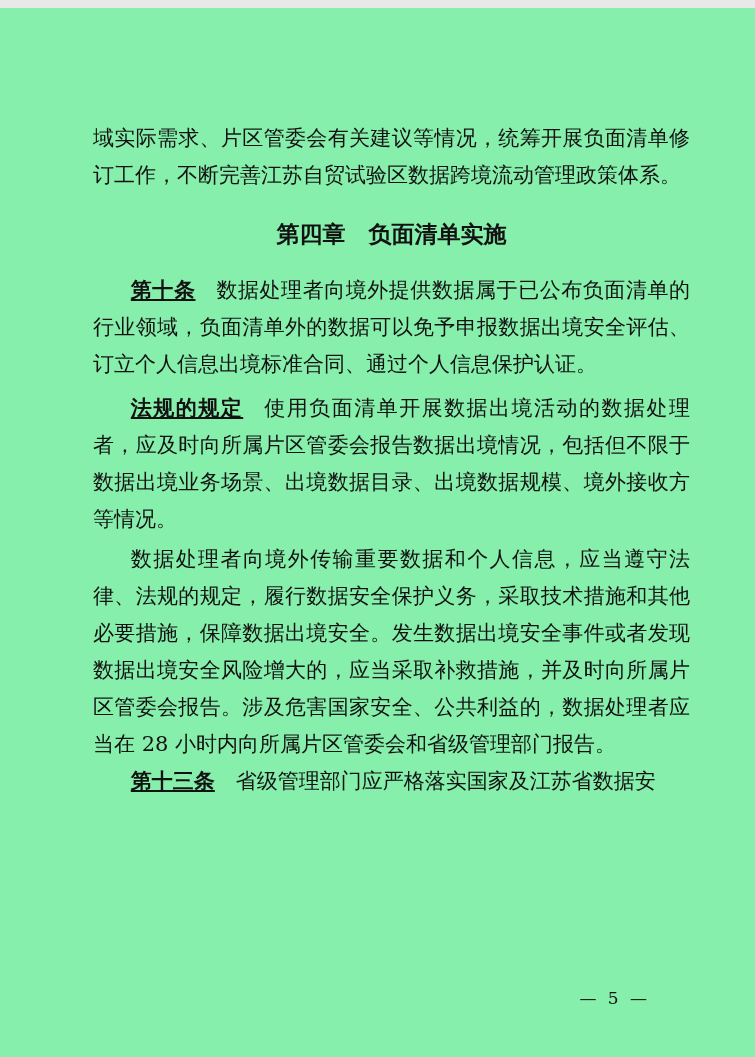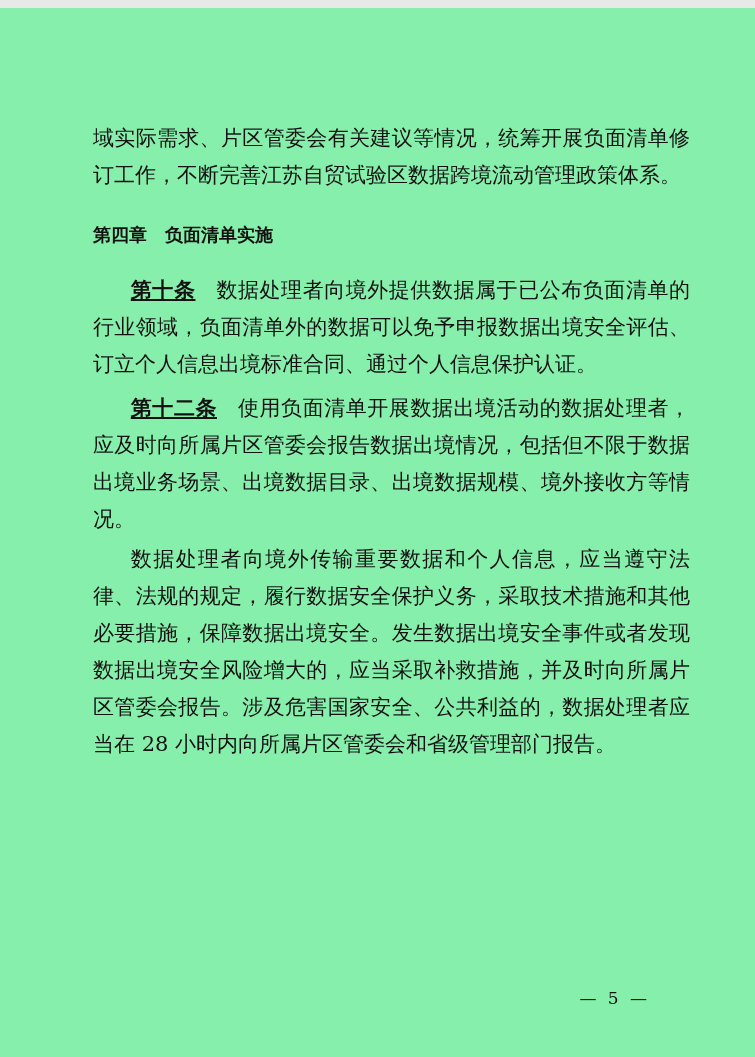--- a/index.html
+++ b/index.html
@@ -30,22 +30,23 @@
   p {
     margin: 0;
     padding: 0;
   }
   p.indent {
     text-indent: 1.8em;
   }
   .chapter {
     font-family: "DejaVu Sans", "Liberation Sans", sans-serif;
     font-weight: bold;
-    font-size: 18px;
+    font-size: 23px;
     line-height: 37px;
+    text-align: center;
     text-indent: 0;
     margin: 22px 0 19px 0;
   }
   .article-label {
     font-family: "DejaVu Sans", "Liberation Sans", sans-serif;
     font-weight: bold;
     margin-right: 1em;
     text-decoration: underline;
   }
   .sp-before-lg { margin-top: 7px; }
@@ -70,22 +71,25 @@
     <p class="body-par">域实际需求、片区管委会有关建议等情况，统筹开展负面清单修订工作，不断完善江苏自贸试验区数据跨境流动管理政策体系。</p>
 
     <h2 class="chapter">第四章　负面清单实施</h2>
 
     <p class="body-par indent">
       <span class="article-label">第十条</span><span>数据处理者向境外提供数据属于已公布负面清单的行业领域，负面清单外的数据可以免予申报数据出境安全评估、订立个人信息出境标准合同、通过个人信息保护认证。</span>
     </p>
 
 
     <p class="body-par indent sp-before-lg">
-      <span class="article-label">第十二条</span><span>使用负面清单开展数据出境活动的数据处理者，应及时向所属片区管委会报告数据出境情况，包括但不限于数据出境业务场景、出境数据目录、出境数据规模、境外接收方等情况。</span>
+      <span class="article-label">法规的规定</span><span>使用负面清单开展数据出境活动的数据处理者，应及时向所属片区管委会报告数据出境情况，包括但不限于数据出境业务场景、出境数据目录、出境数据规模、境外接收方等情况。</span>
     </p>
 
     <p class="body-par indent sp-before-sm">数据处理者向境外传输重要数据和个人信息，应当遵守法律、法规的规定，履行数据安全保护义务，采取技术措施和其他必要措施，保障数据出境安全。发生数据出境安全事件或者发现数据出境安全风险增大的，应当采取补救措施，并及时向所属片区管委会报告。涉及危害国家安全、公共利益的，数据处理者应当在 28 小时内向所属片区管委会和省级管理部门报告。</p>
 
+    <p class="body-par indent">
+      <span class="article-label">第十三条</span><span>省级管理部门应严格落实国家及江苏省数据安</span>
+    </p>
 
   </div>
 
   <div class="footer">— 5 —</div>
 </div>
 
 </body></html>

